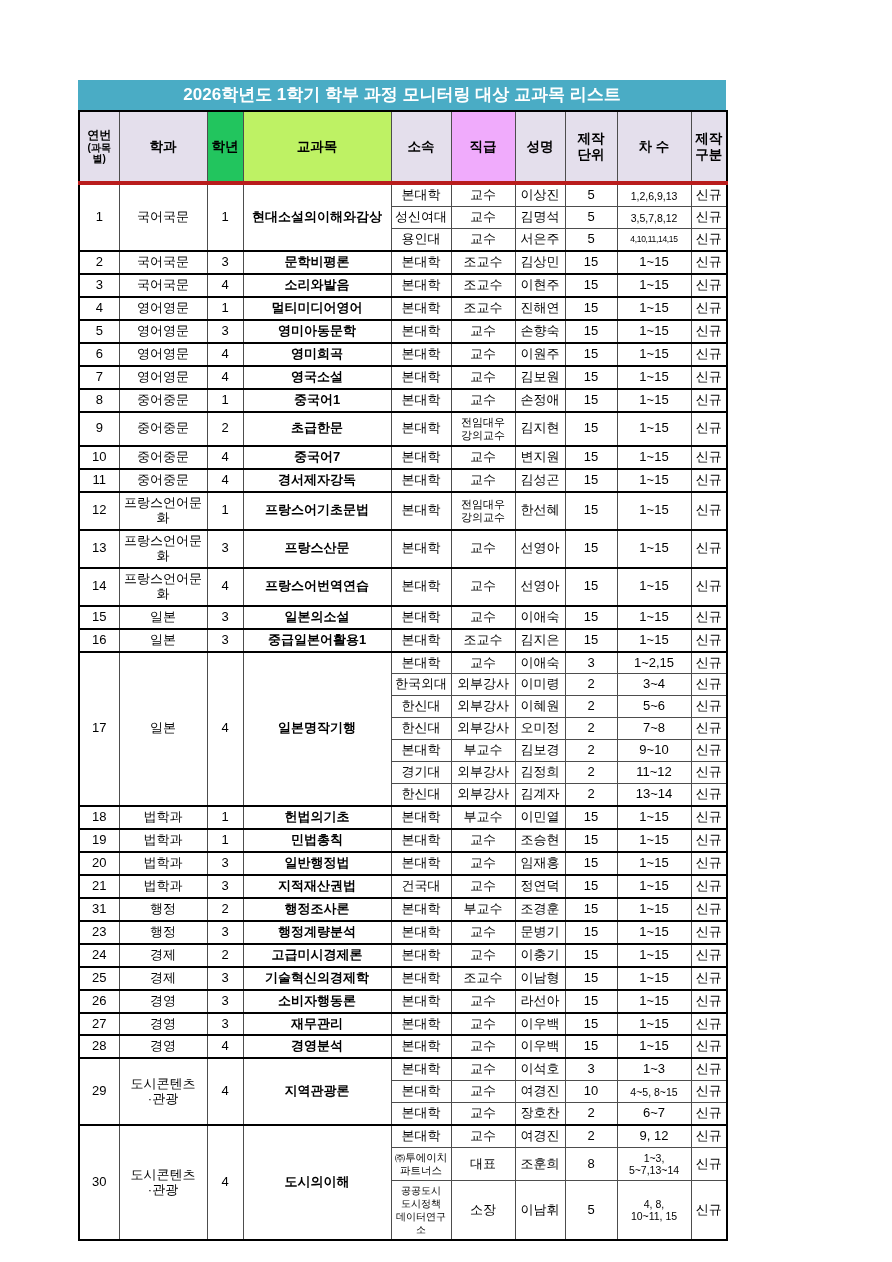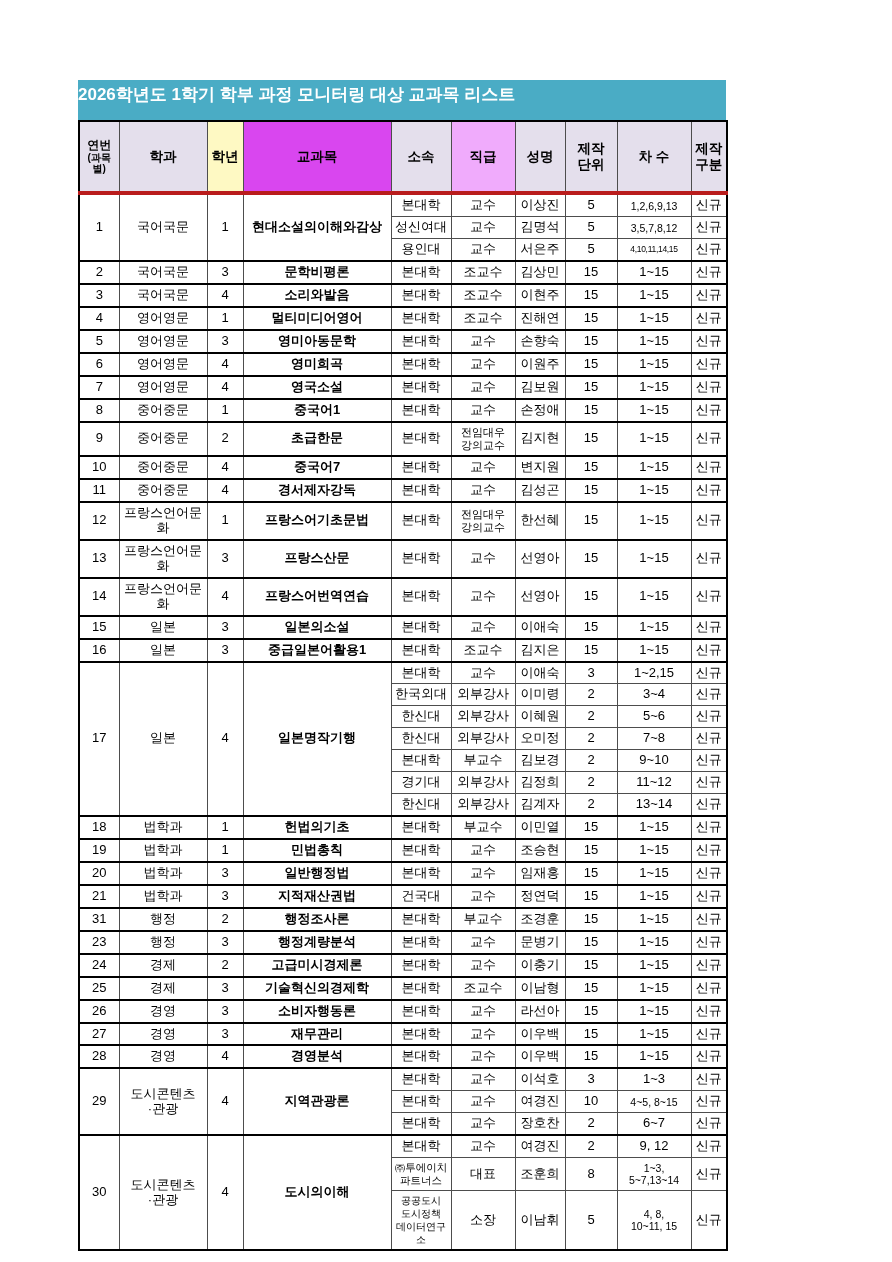--- a/index.html
+++ b/index.html
@@ -1,20 +1,20 @@
 <!DOCTYPE html>
 <html><head>
 <meta charset="utf-8">
 <style>
   html,body{margin:0;padding:0;background:#ffffff;}
   body{width:892px;height:1262px;position:relative;font-family:"Liberation Sans",sans-serif;}
   .sheet{position:absolute;left:78px;top:80px;width:648px;}
   .title-bar{
     background:#4AACC5;color:#ffffff;font-weight:bold;font-size:17px;
-    text-align:left;height:40px;line-height:30px;overflow:hidden;
+    text-align:center;height:30px;line-height:30px;overflow:hidden;
   }
   table{border-collapse:collapse;table-layout:fixed;width:100%;border:2px solid #000;}
   th,td{
     border:1px solid #4d4d4d;text-align:center;vertical-align:middle;
     font-size:13px;color:#000;padding:3px 1px;white-space:pre-line;
     overflow:hidden;line-height:1.15;
   }
   thead th{background:#E4DFEC;font-weight:bold;height:38px;border-bottom:4px solid #b91c1c;font-size:13.5px;}
   thead .sub{display:block;font-size:10px;font-weight:bold;margin-top:-1px;}
   tr.grp td{border-top:2px solid #000;}
@@ -43,22 +43,22 @@
         <col style="width:74px">
       <col style="width:36px">
     </colgroup>
     <thead>
       <tr>
         <th style="font-size: 12px; background: rgb(228, 223, 236);">
           <span>연번</span>
           <span class="sub">(과목별)</span>
         </th>
         <th style="background: rgb(228, 223, 236);">학과</th>
-        <th style="background: #fef9c3;">학년</th>
-        <th style="background: #d946ef;">교과목</th>
+        <th style="background: #22c55e;">학년</th>
+        <th style="background: #bef264;">교과목</th>
         <th style="background: rgb(228, 223, 236);">소속</th>
         <th style="background: #f0abfc;">직급</th>
         <th style="background: rgb(228, 223, 236);">성명</th>
         <th style="background: rgb(228, 223, 236);">제작
 단위</th>
         <th style="background: rgb(228, 223, 236);">차 수</th>
         <th style="background: rgb(228, 223, 236);">제작
 구분</th>
       </tr>
     </thead>

